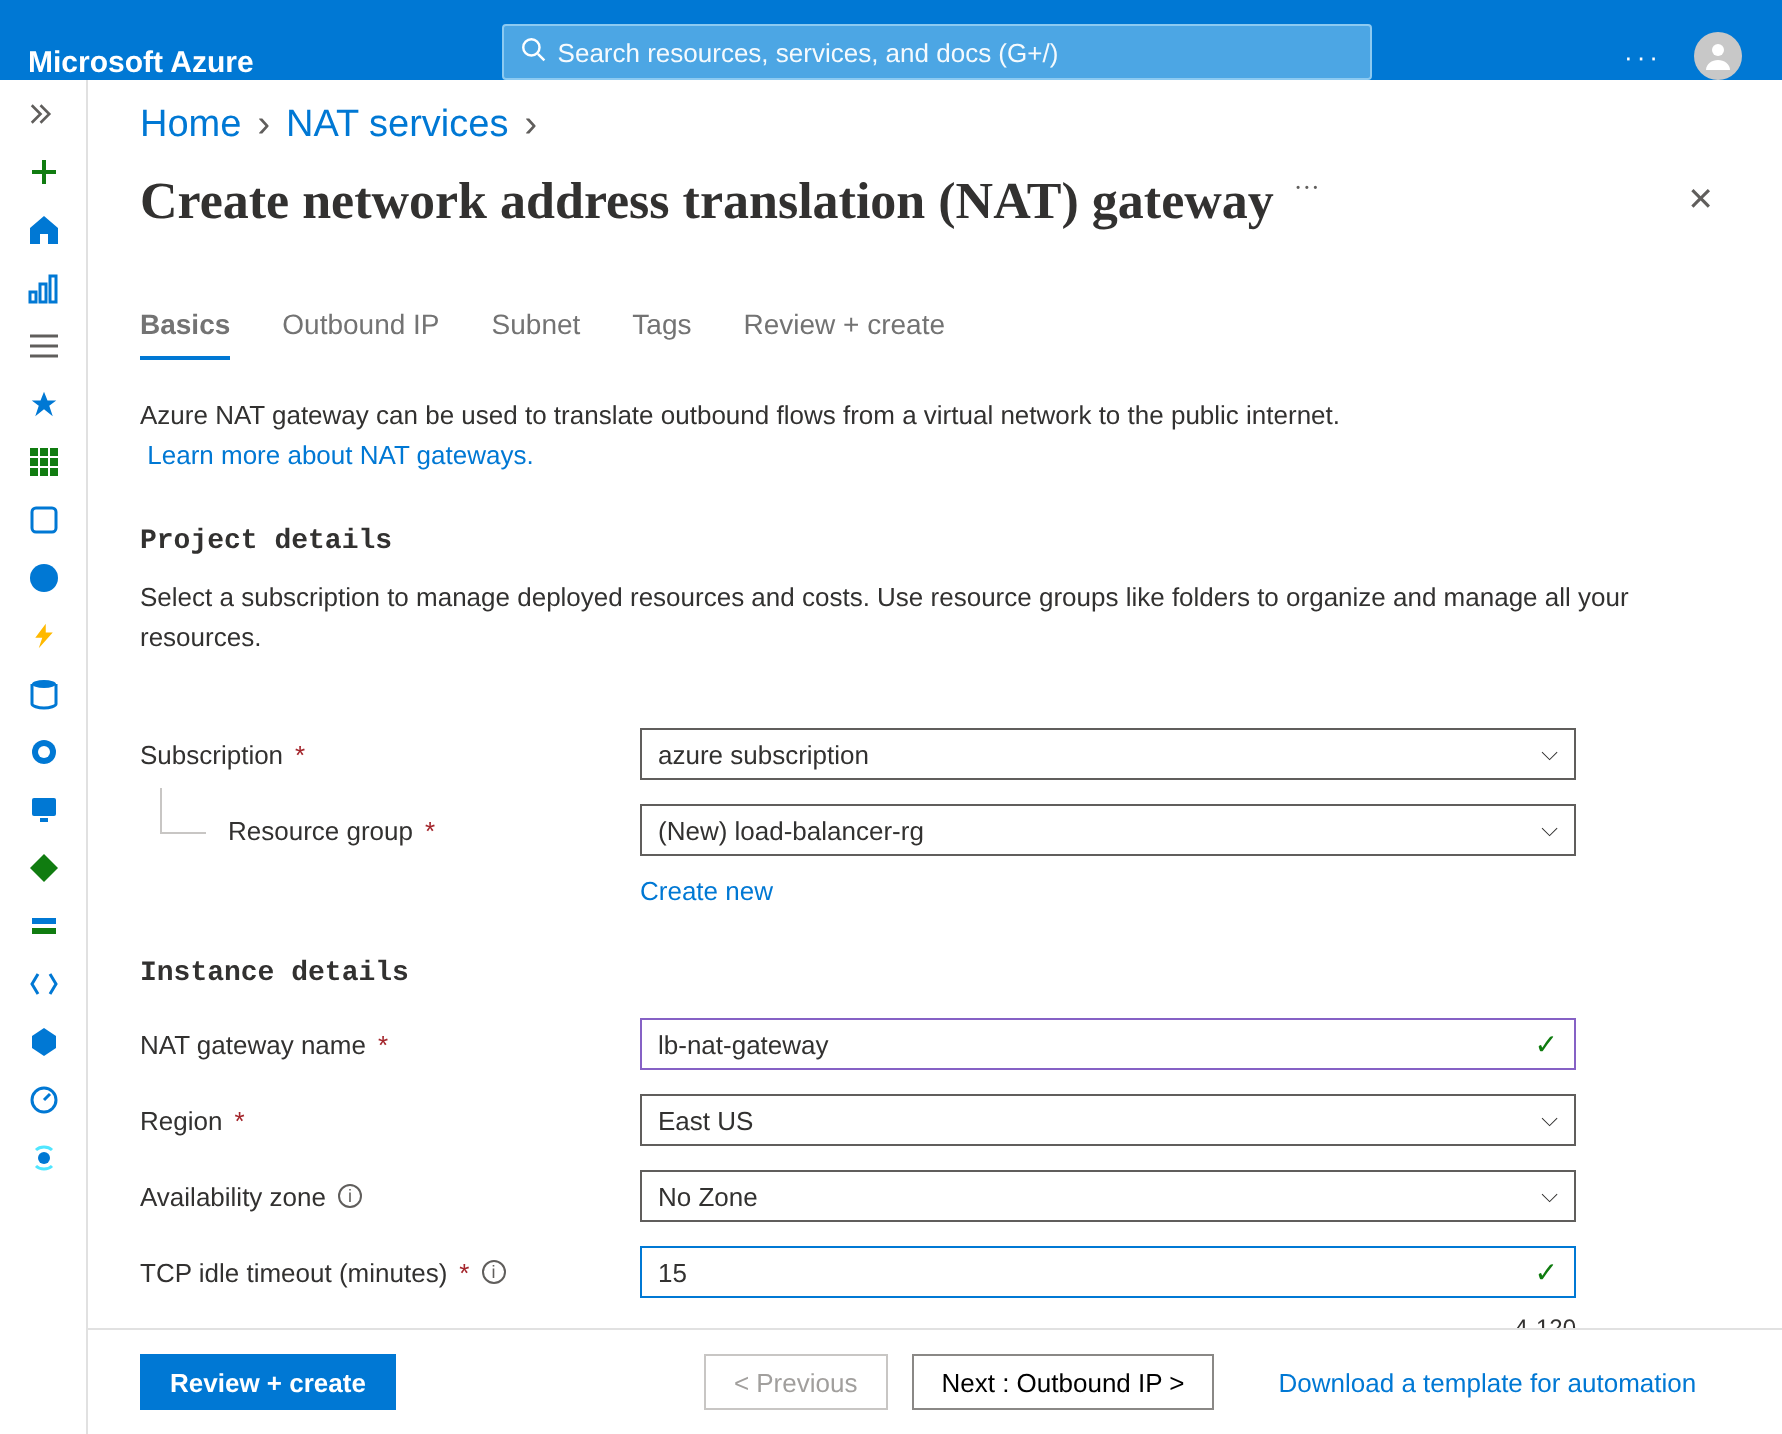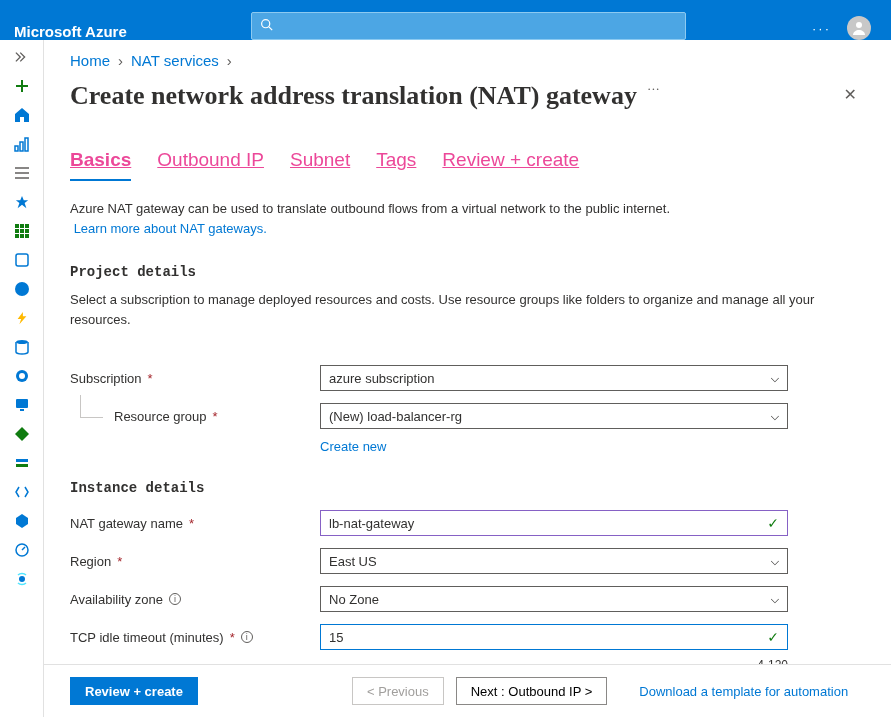--- a/index.html
+++ b/index.html
@@ -18,33 +18,33 @@
   .avatar svg { width: 16px; height: 16px; fill: #fff; }
   .more-icon { color:#fff; letter-spacing:2px; }
 
   
   .main { flex: 1; display: flex; min-height: 0; }
   .leftnav { width: 44px; background: #fff; border-right: 1px solid #e1e1e1; display: flex; flex-direction: column; align-items: center; padding-top: 8px; gap: 11px; }
   .leftnav .nav-ic { width: 18px; height: 18px; display:flex; align-items:center; justify-content:center; cursor:pointer; }
   .content { flex:1; display:flex; flex-direction:column; padding: 12px 26px 0 26px; position:relative; min-width:0; }
 
   
-  .breadcrumb { color:#0078d4; font-size:15px; margin-bottom: 12px; display:flex; gap:8px; align-items:center; }
+  .breadcrumb { color:#0078d4; font-size:19px; margin-bottom: 12px; display:flex; gap:8px; align-items:center; }
   .breadcrumb .sep { color:#605e5c; }
   .breadcrumb a { color:#0078d4; text-decoration:none; }
 
   
   .titlerow { display:flex; align-items:flex-start;font-family:Liberation Serif, serif; }
   .title { font-size: 26px; font-weight: 600; color:#323130; }
   .title-dots { margin-left:10px; color:#605e5c; cursor:pointer; }
   .close-x { margin-left:auto; font-size: 16px; color:#605e5c; cursor:pointer; padding: 4px 8px; }
 
   
   .tabs { display:flex; gap:26px; margin-top: 38px; border-bottom: none; }
-  .tab { font-size:19px; padding: 0 0 8px 0; cursor:pointer; color:#ec4899;text-decoration:underline; }
+  .tab { font-size:14px; padding: 0 0 8px 0; cursor:pointer; color:#737373; }
   .tab.active { font-weight:600; border-bottom: 2px solid #0078d4; }
 
   
   .desc { margin-top: 18px; font-size:13px; line-height: 1.5; color:#323130; }
   .link { color:#0078d4; text-decoration:none; cursor:pointer; }
 
   .section-h { font-weight:600; font-size:14px; margin-top: 26px; margin-bottom: 10px; font-family: Liberation Mono, monospace; }
   .section-sub { font-size:13px; line-height: 1.5; margin-bottom: 32px; }
 
   
@@ -78,20 +78,21 @@
 <div class="topbar">
   <div class="brand">Microsoft Azure</div>
   <div class="searchwrap">
     <div class="search">
       <span class="icon">
         <svg width="13" height="13" viewBox="0 0 16 16" fill="none" stroke="#fff" stroke-width="1.5">
             <circle cx="7" cy="7" r="5"></circle>
             <line x1="11" y1="11" x2="15" y2="15"></line>
           </svg>
       </span>
+      <span class="search-text">Search resources, services, and docs (G+/)</span>
     </div>
   </div>
   <div class="top-right">
     <span class="more-icon">···</span>
     <span class="avatar">
       <svg viewBox="0 0 16 16">
           <circle cx="8" cy="5" r="3"></circle>
           <path d="M2 15c0-3 3-5 6-5s6 2 6 5z"></path>
         </svg>
     </span>

